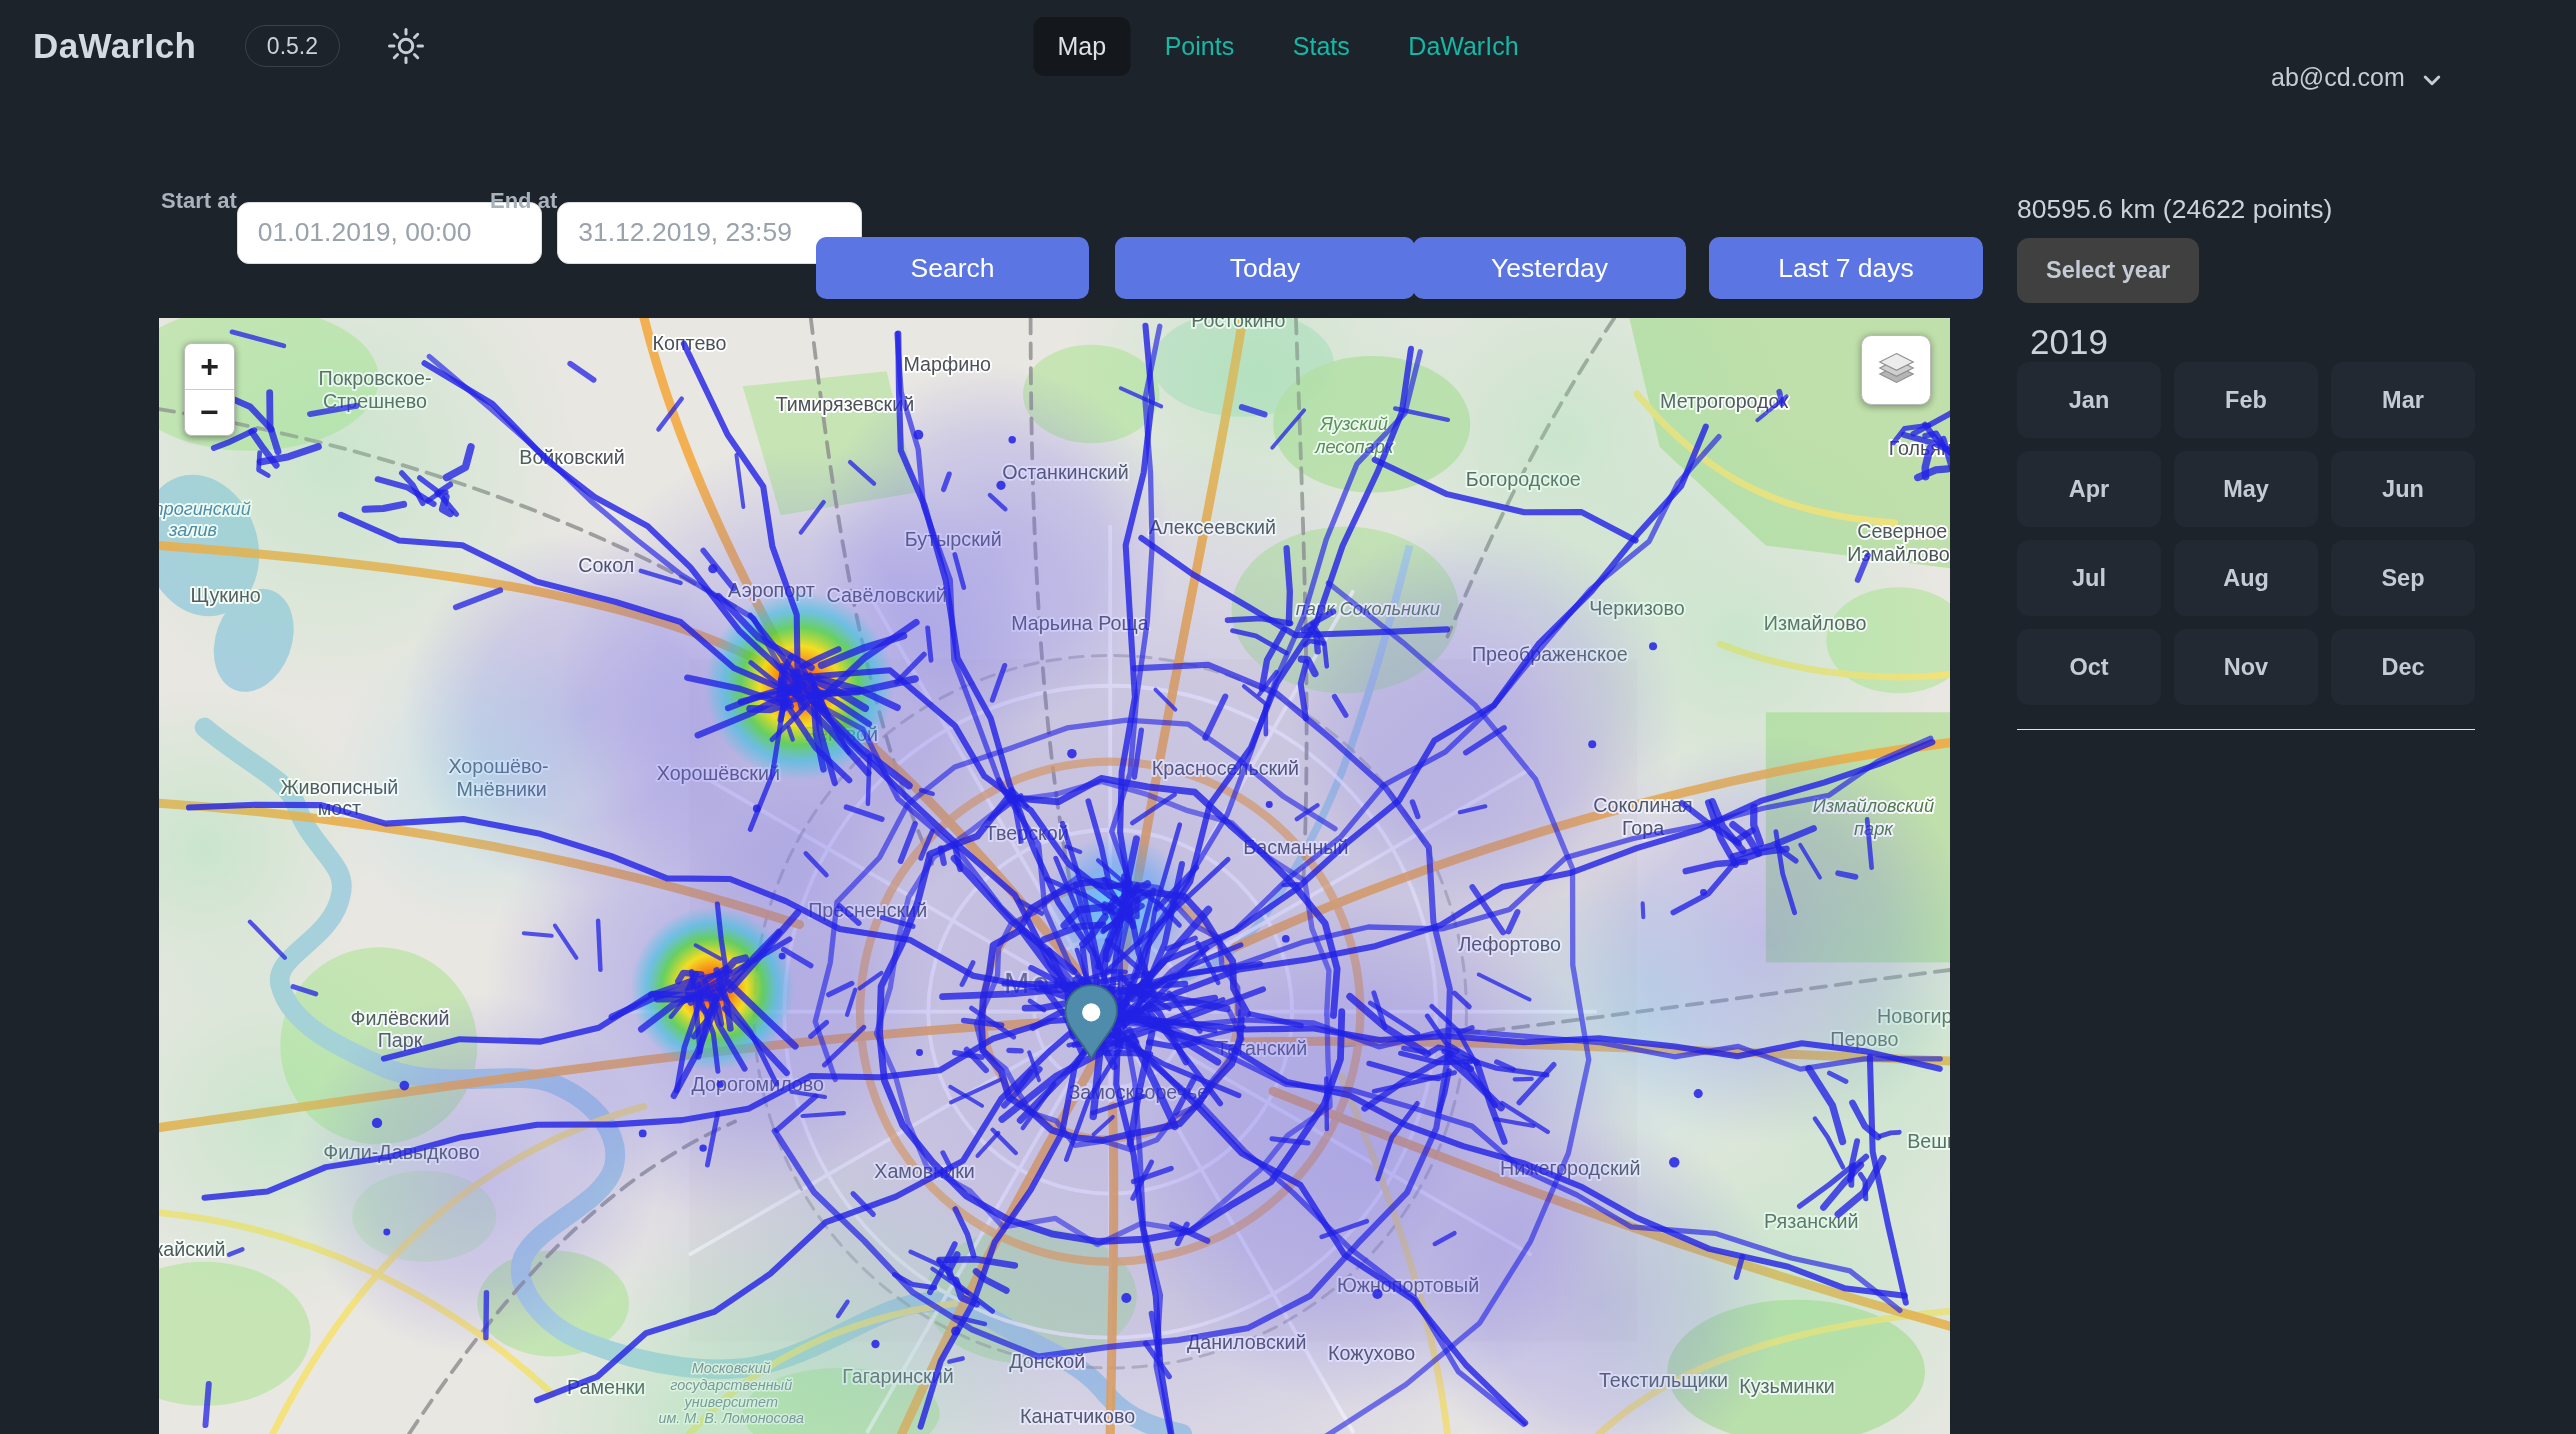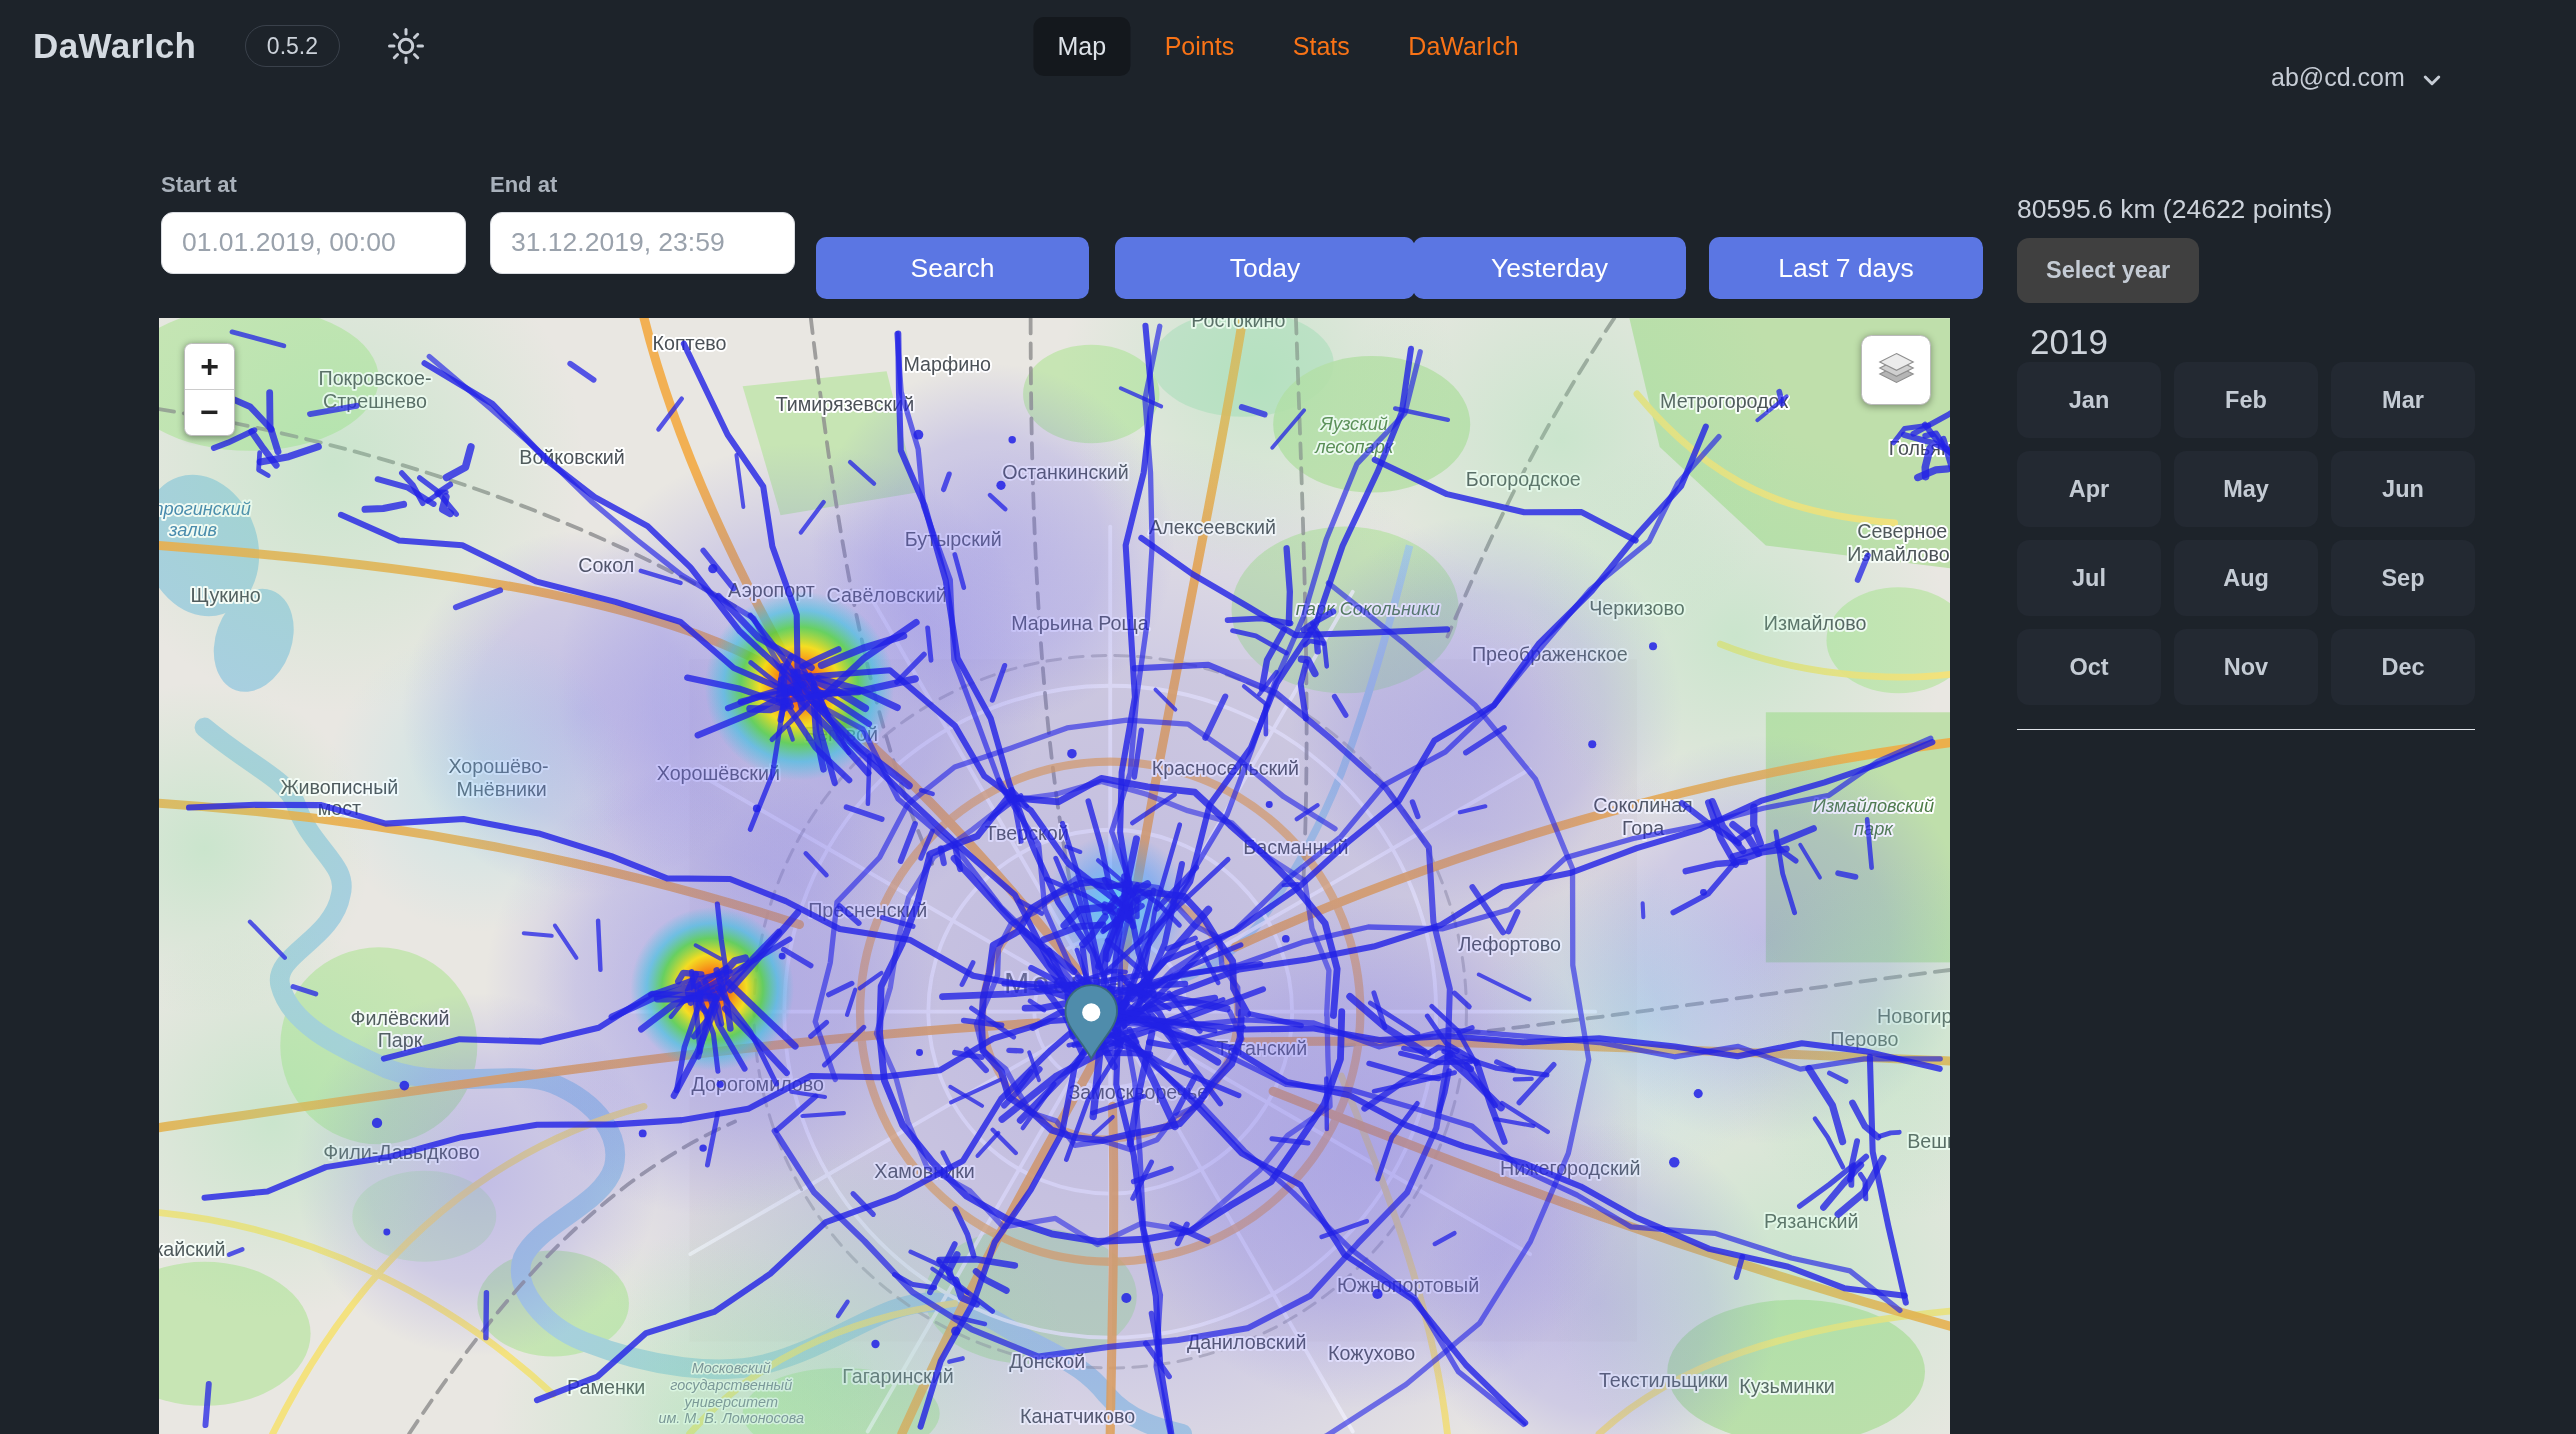--- a/index.html
+++ b/index.html
@@ -5,26 +5,26 @@
   html,body{margin:0;padding:0;background:#1d232a;width:2576px;height:1434px;overflow:hidden;
     font-family:"Liberation Sans",sans-serif;position:relative}
   .app{position:absolute;inset:0}
 
   
   header{position:absolute;top:0;left:0;width:2576px;height:92px;display:flex;align-items:center;box-sizing:border-box;padding:0 33px}
   .logo{font-size:35px;font-weight:700;color:#d4dae1;letter-spacing:0.4px;cursor:pointer}
   .version-badge{margin-left:49px;border:1.5px solid #3a414b;border-radius:757px;padding:6.8px 20.5px;font-size:23px;color:#ccd2da}
   .theme-toggle{margin-left:39px;background:none;border:none;cursor:pointer;display:flex;align-items:center}
   .main-nav{position:absolute;left:50%;transform:translateX(-50%);display:flex;gap:10.6px;align-items:center}
-  .nav-item{font-size:25px;color:#f97316;background:transparent;border:none;padding:15px 24px;border-radius:10.6px;cursor:pointer;font-family:inherit}
+  .nav-item{font-size:25px;color:#14b8a6;background:transparent;border:none;padding:15px 24px;border-radius:10.6px;cursor:pointer;font-family:inherit}
   .nav-item.active{background:#14181d;color:#dde2e8}
   .account{position:absolute;left:2271px;top:0;height:92px;display:flex;align-items:flex-end;gap:15px;font-size:25px;color:#c6ccd5;cursor:pointer}
 
   
-  .field{position:absolute;top:172px;display:flex;flex-direction:column}
+  .field{position:absolute;top:188px;display:flex;flex-direction:row}
   #field-start{left:161px}
   #field-end{left:490px}
   .field-label{font-size:22px;font-weight:700;color:#a9b1bb}
   .date-input{margin-top:13.6px;width:305px;height:62px;border-radius:12px;border:0.8px solid #d9dce1;background:#fff;
     font-size:26.5px;color:#6b7280;padding:0 20px;box-sizing:border-box;font-family:inherit;outline:none}
   .date-input::placeholder{color:#9aa2ac}
   .btn{position:absolute;top:237px;height:62px;border:none;border-radius:10.6px;background:#5b76e3;color:#fff;
     font-size:26.5px;cursor:pointer;font-family:inherit;font-weight:500}
   #btn-search{left:816px;width:273px}
   #btn-today{left:1115px;width:300px}

